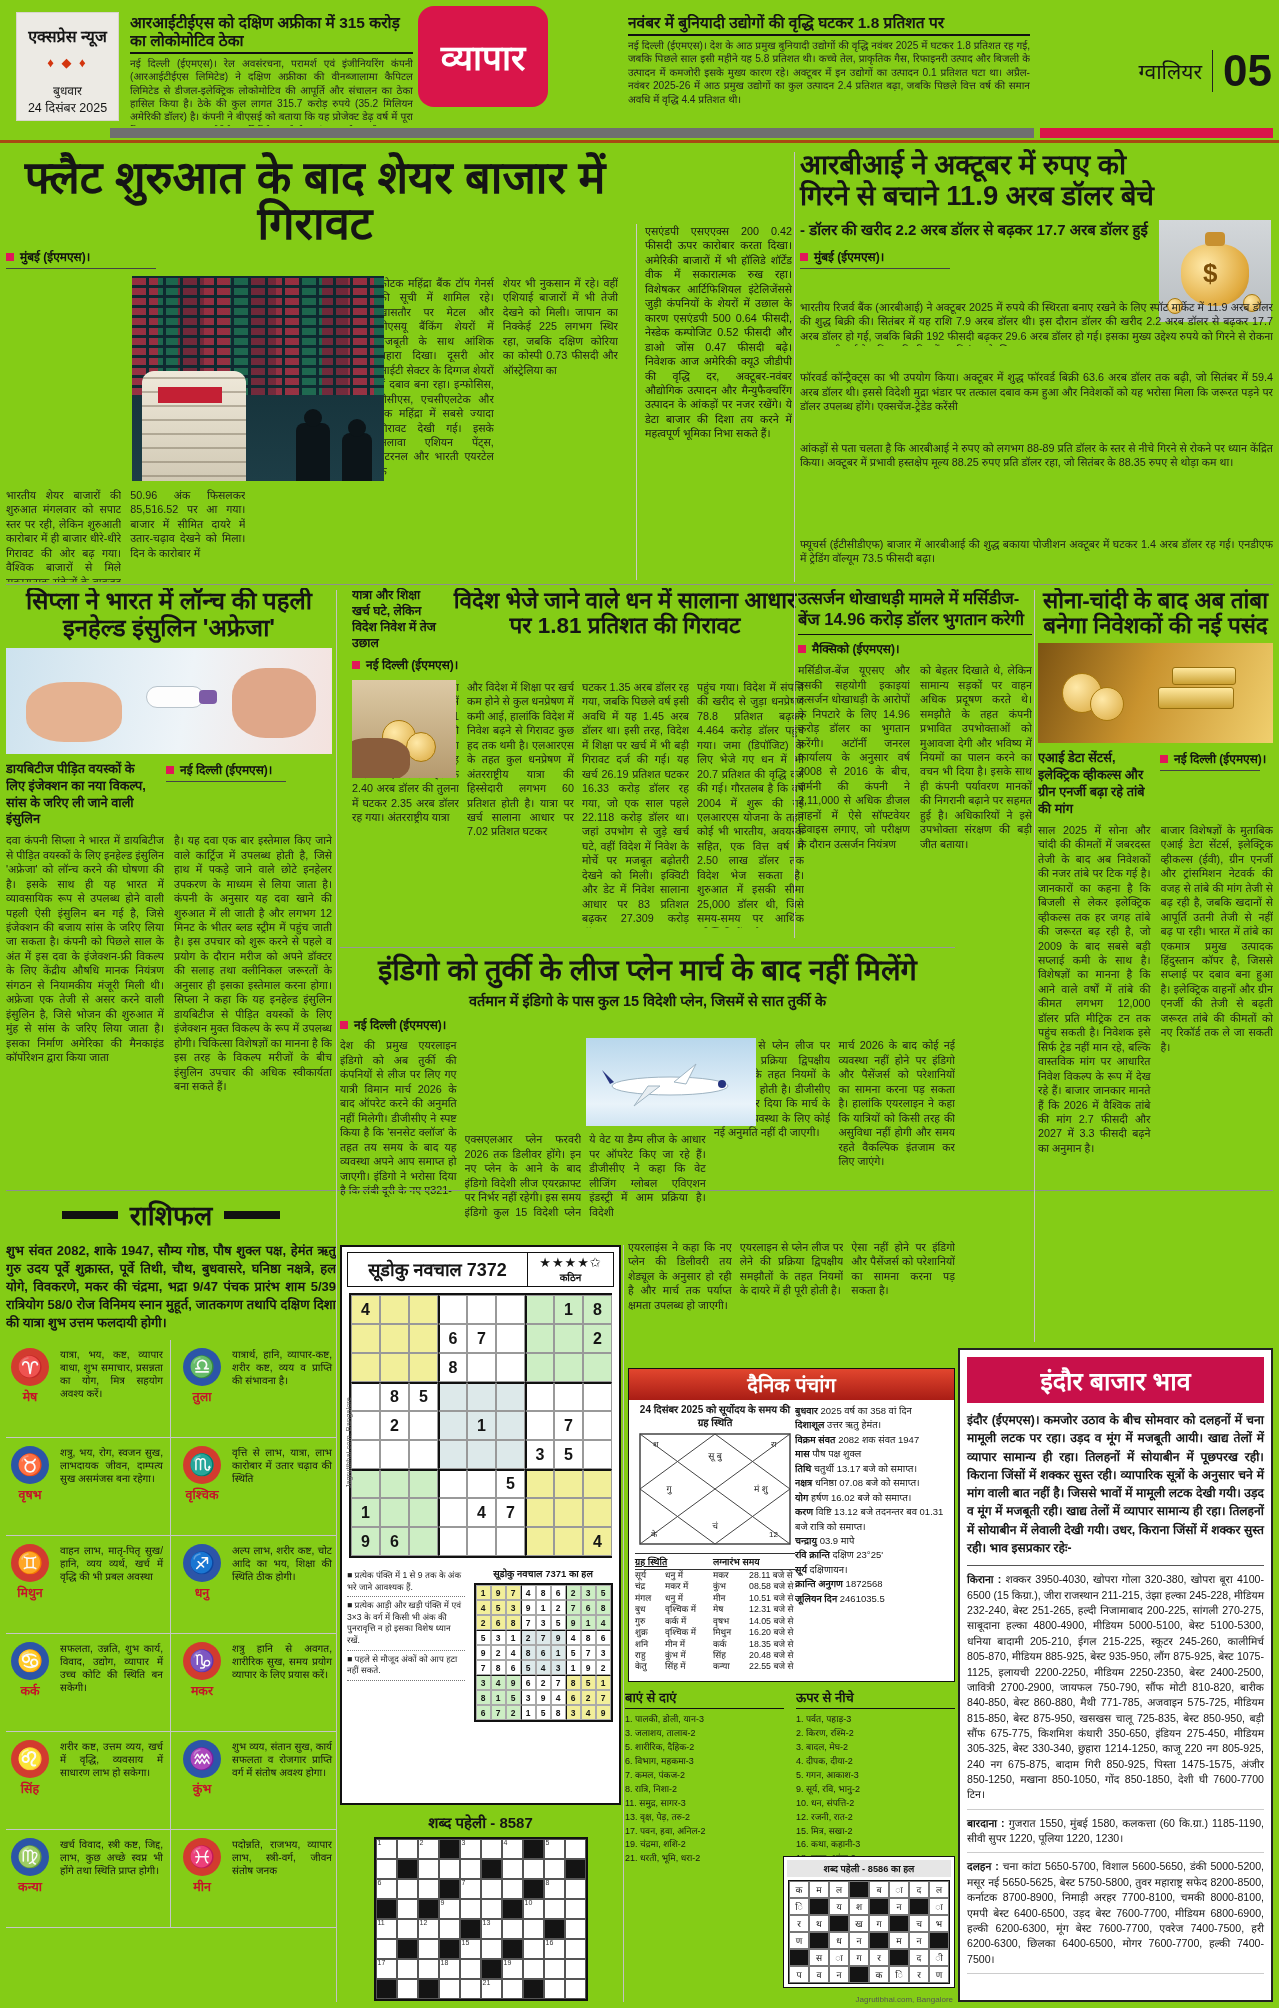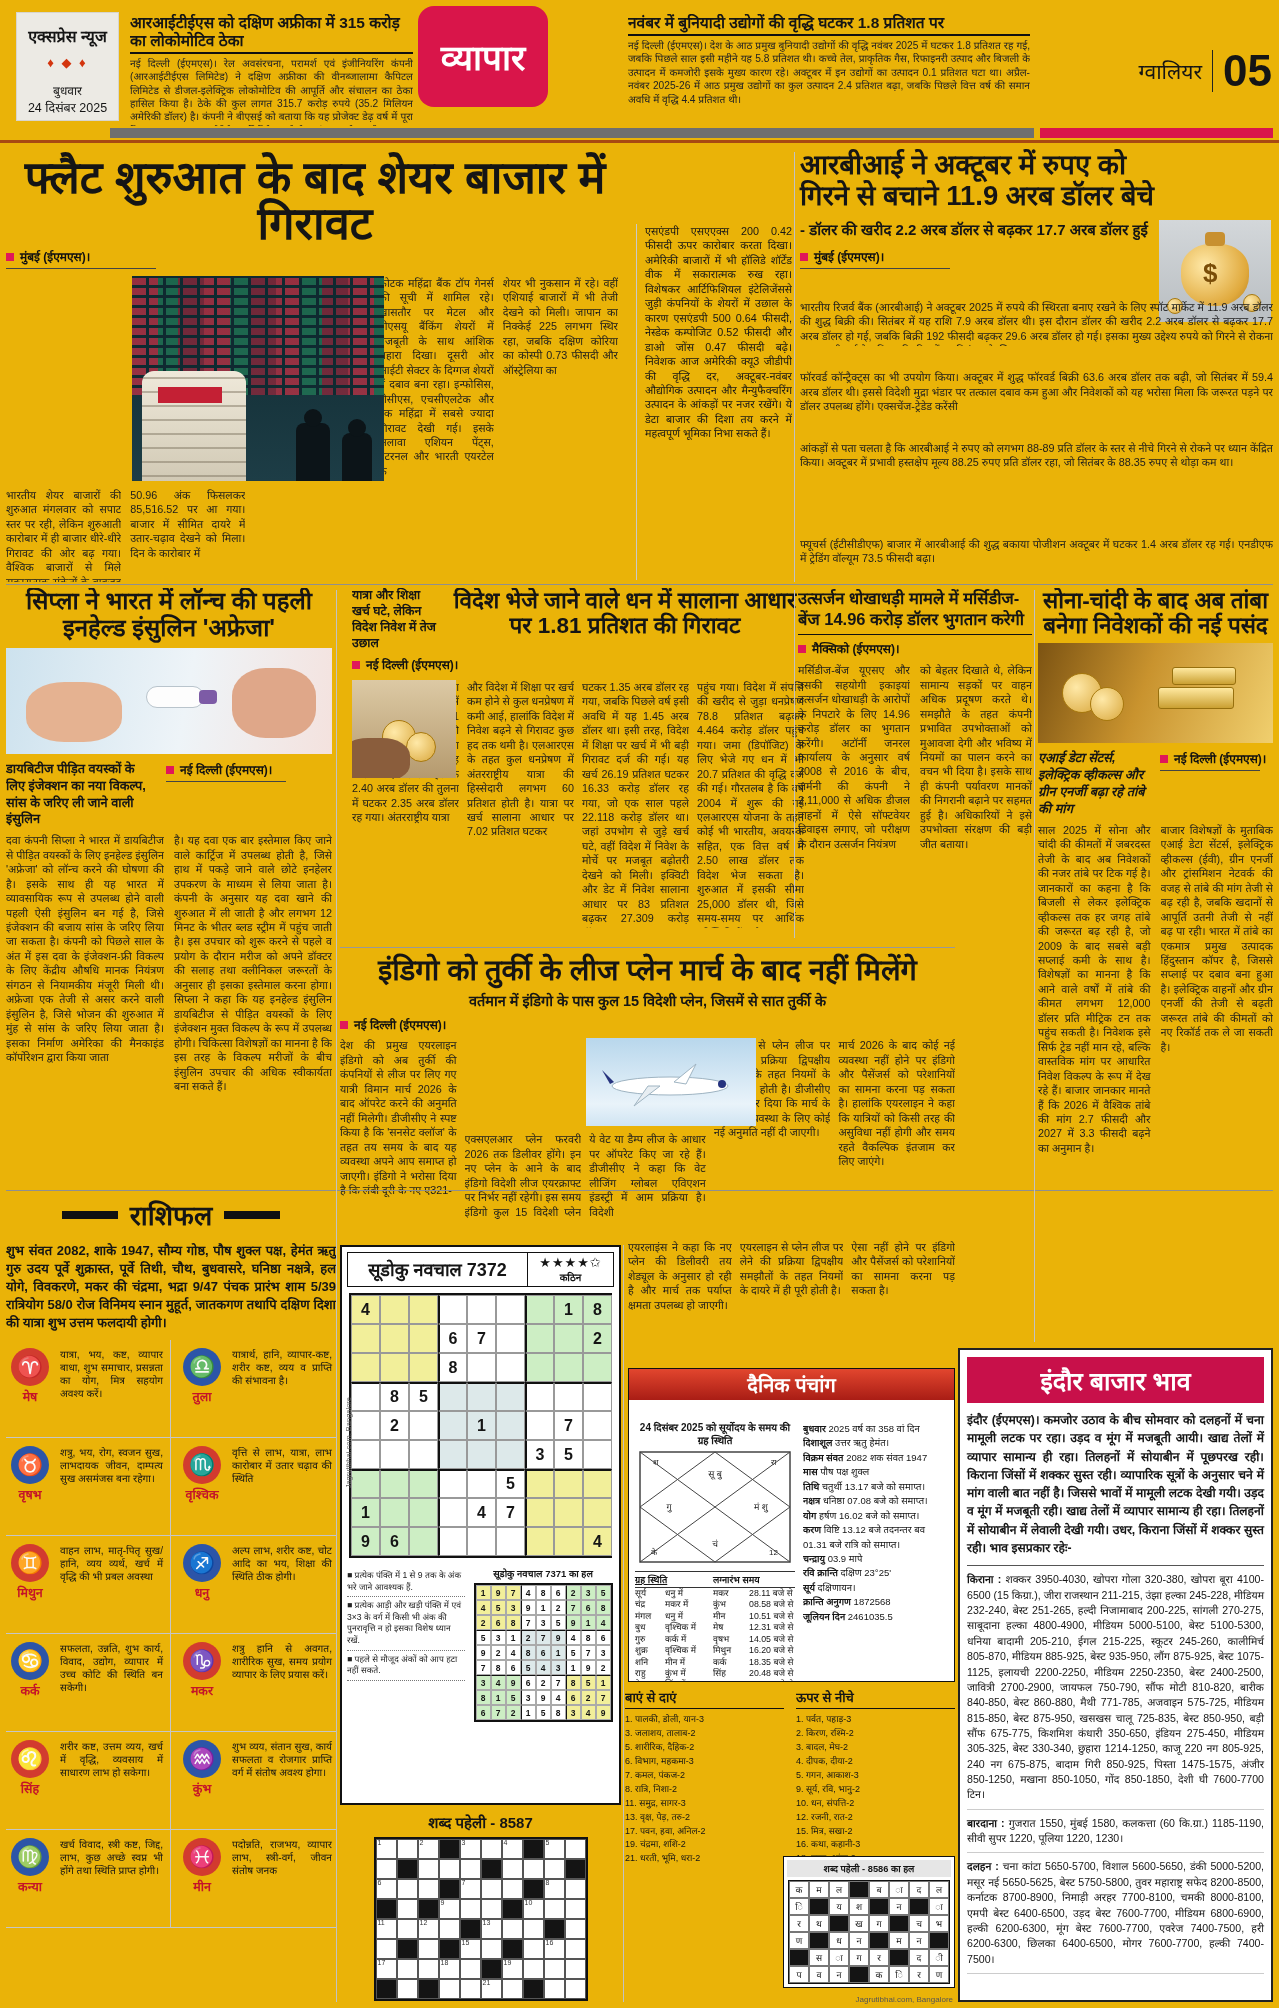--- a/index.html
+++ b/index.html
@@ -1,18 +1,18 @@
 <!DOCTYPE html>
 <html><head>
 <meta charset="utf-8">
 <style>
   *{box-sizing:border-box;margin:0;padding:0;}
   html,body{background:#e8e6e1;}
   body{font-family:"Liberation Sans", sans-serif;color:#151515;}
-  #page{position:relative;width:1279px;height:2008px;background:#eab308;margin:0 auto;overflow:hidden;}
+  #page{position:relative;width:1279px;height:2008px;background:#84cc16;margin:0 auto;overflow:hidden;}
   .abs{position:absolute;}
   .acol{flex:1;font-size:10.8px;line-height:1.34;text-align:justify;color:#1c1c1c;overflow:hidden;}
   .byline{font-size:12px;font-weight:bold;color:#111;}
   .sq{display:inline-block;width:8px;height:8px;background:#e0175a;margin-right:6px;}
   .byrule{width:150px;border-bottom:1px solid #444;margin-top:3px;}
   .vr{position:absolute;width:1px;background:#c2c2c2;}
   .hrule{position:absolute;height:1px;background:#8f8f8f;}
 
   
   #masthead{left:16px;top:12px;width:103px;height:109px;background:#eceae4;border:1px solid #d8d5cd;text-align:center;padding-top:12px;}
@@ -97,21 +97,21 @@
   #remit .story-h2{flex:1;font-size:22.5px;}
   #remit-body{position:relative;display:flex;gap:8px;margin-top:7px;height:248px;overflow:hidden;}
   #remit-body .acol:nth-child(1){padding-top:104px;}
   #remit-photo{position:absolute;left:0;top:0;width:104px;height:98px;}
   #mercedes{left:798px;top:588px;width:234px;height:352px;overflow:hidden;}
   #mercedes h3{font-size:16.5px;font-weight:bold;line-height:1.25;border-bottom:1.5px solid #111;padding-bottom:5px;}
   #mercedes .body2{height:258px;margin-top:6px;}
   #copper{left:1038px;top:588px;width:235px;height:757px;overflow:hidden;}
   #copper .story-h2{font-size:22.5px;}
   #copper-photo{width:235px;height:100px;margin-top:5px;}
-  #copper .deck{width:112px;font-style:italic;}
+  #copper .deck{width:112px;}
   #copper .body2{height:470px;}
 
   
   #indigo{left:340px;top:947px;width:615px;height:288px;border-top:1px solid #999;padding-top:6px;overflow:hidden;}
   #indigo .story-h2{font-size:29px;}
   #indigo-deck{font-size:14.5px;font-weight:bold;text-align:center;margin-top:4px;}
   #indigo-byline{margin-top:6px;}
   #indigo-body{position:relative;display:flex;gap:8px;margin-top:5px;height:182px;overflow:hidden;}
   #indigo-body .acol:nth-child(3),#indigo-body .acol:nth-child(4){padding-top:94px;}
   #indigo-photo{position:absolute;left:246px;top:0;width:170px;height:88px;}
@@ -169,21 +169,21 @@
   #cw-sol-box{position:absolute;right:0;bottom:16px;width:172px;background:#fff;border:1.5px solid #111;padding:3px;}
   .sol-label{font-size:9.3px;font-weight:bold;text-align:center;background:#e6e6e6;padding:2px 0;}
   #cwsol-grid{display:grid;grid-template-columns:repeat(8,20px);margin:3px auto 0;width:fit-content;border:1.5px solid #111;}
   .cwsol-cell{width:20px;height:17px;font-size:9px;display:flex;align-items:center;justify-content:center;border:0.4px solid #777;background:#fff;}
   .cwsol-cell.black{background:#141414;}
   .cw-credit{position:absolute;right:2px;bottom:0;font-size:8px;color:#555;}
 
   
   #panchang{left:628px;top:1368px;width:327px;height:314px;border:1.5px solid #111;background:#fff;overflow:hidden;}
   .p-head{height:31px;background:linear-gradient(#e2462e,#a91d15);color:#fff;font-size:20px;font-weight:bold;display:flex;align-items:center;justify-content:center;}
-  .p-body{display:flex;gap:8px;padding:22px 6px;}
+  .p-body{display:flex;padding:4px 6px;}
   .p-left{width:160px;flex:none;}
   .p-cap{font-size:10px;font-weight:bold;text-align:center;line-height:1.25;}
   .p-tablehead{display:flex;font-size:9.3px;font-weight:bold;border-top:1px solid #333;border-bottom:1px solid #333;margin-top:4px;padding:1px 0;}
   .p-tablehead span:first-child{width:78px;text-decoration:underline;}
   .prow{display:flex;font-size:8.8px;line-height:1.3;}
   .prow span:nth-child(1){width:30px;} .prow span:nth-child(2){width:48px;} .prow span:nth-child(3){width:36px;} .prow span:nth-child(4){flex:1;}
   .p-right{flex:1;overflow:hidden;}
   .pline{font-size:9.5px;line-height:1.52;}
 
   

